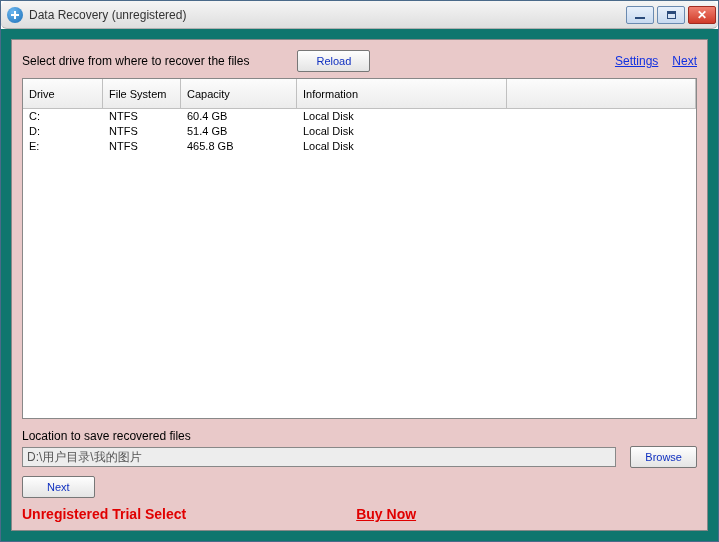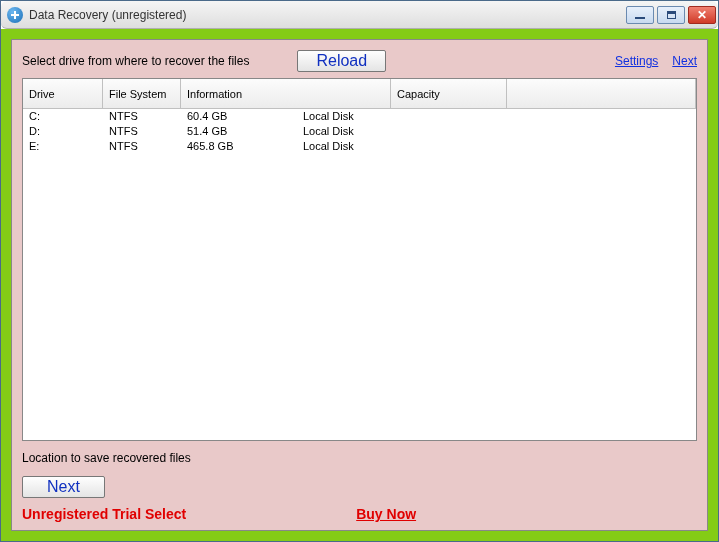--- a/index.html
+++ b/index.html
@@ -59,21 +59,21 @@
     background: linear-gradient(to bottom, #f08070, #d03a28);
     border-color: #a02a20;
     color: #fff;
   }
   .min-glyph{width:10px;height:2px;background:#2a4a7a;margin-top:6px;}
   .max-glyph{width:9px;height:8px;border:1.5px solid #2a4a7a;border-top-width:3px;}
   .close-glyph{font-weight:bold;font-size:12px;color:#fff;line-height:1;}
   
   .client {
     flex: 1;
-    background: #84cc16;
+    background: #0f766e;
     padding: 10px;
     display:flex;flex-direction:column;
   }
   .panel {
     border: 1px solid #888;
     background: #e9c9c9;
     padding: 10px 10px 8px 10px;
     flex:1;
     display:flex;flex-direction:column;
   }
@@ -82,21 +82,21 @@
   }
   .instr { flex:0 0 auto; color:#000;}
   .reload-wrap{flex:0 0 auto;margin-left:40px;}
   .btn {
     height:22px;
     padding:0 18px;
     border:1px solid #777;
     background:linear-gradient(to bottom,#fefefe,#e4e4e4);
     border-radius:2px;
     color:#1030c0;
-    font-family:inherit;font-size:16px;
+    font-family:inherit;font-size:11px;
     cursor:pointer;
   }
   .spacer{flex:1;}
   .linkbar{display:flex;gap:14px;align-items:center;}
   .link{color:#1030e0;text-decoration:underline;cursor:pointer;}
   
   .listview {
     flex:1;
     background:#fff;
     border:1px solid #888;
@@ -181,22 +181,22 @@
         <div class="linkbar">
           <span class="link">Settings</span>
           <span class="link">Next</span>
         </div>
       </div>
 
       <div class="listview">
         <div class="lv-header">
           <div class="lv-hcell col-drive">Drive</div>
           <div class="lv-hcell col-fs">File System</div>
+          <div class="lv-hcell col-cap">Capacity</div>
           <div class="lv-hcell col-info">Information</div>
-          <div class="lv-hcell col-cap">Capacity</div>
           <div class="lv-hcell col-pad"></div>
         </div>
         <div class="lv-body">
           <div class="lv-row">
             <div class="lv-cell col-drive">C:</div>
             <div class="lv-cell col-fs">NTFS</div>
             <div class="lv-cell col-cap">60.4 GB</div>
             <div class="lv-cell col-info">Local Disk</div>
           </div>
           <div class="lv-row">
@@ -208,20 +208,24 @@
           <div class="lv-row">
             <div class="lv-cell col-drive">E:</div>
             <div class="lv-cell col-fs">NTFS</div>
             <div class="lv-cell col-cap">465.8 GB</div>
             <div class="lv-cell col-info">Local Disk</div>
           </div>
         </div>
       </div>
 
       <div class="loc-label">Location to save recovered files</div>
+      <div class="loc-row">
+        <input class="loc-input" type="text" readonly="" value="D:\用户目录\我的图片" style="">
+        <button class="btn" style="padding:0 14px;">Browse</button>
+      </div>
 
       <div class="next-row">
         <button class="btn" style="padding:0 24px;">Next</button>
       </div>
 
       <div class="footer">
         <span class="trial">Unregistered Trial Select</span>
         <span class="buy">Buy Now</span>
       </div>
 

